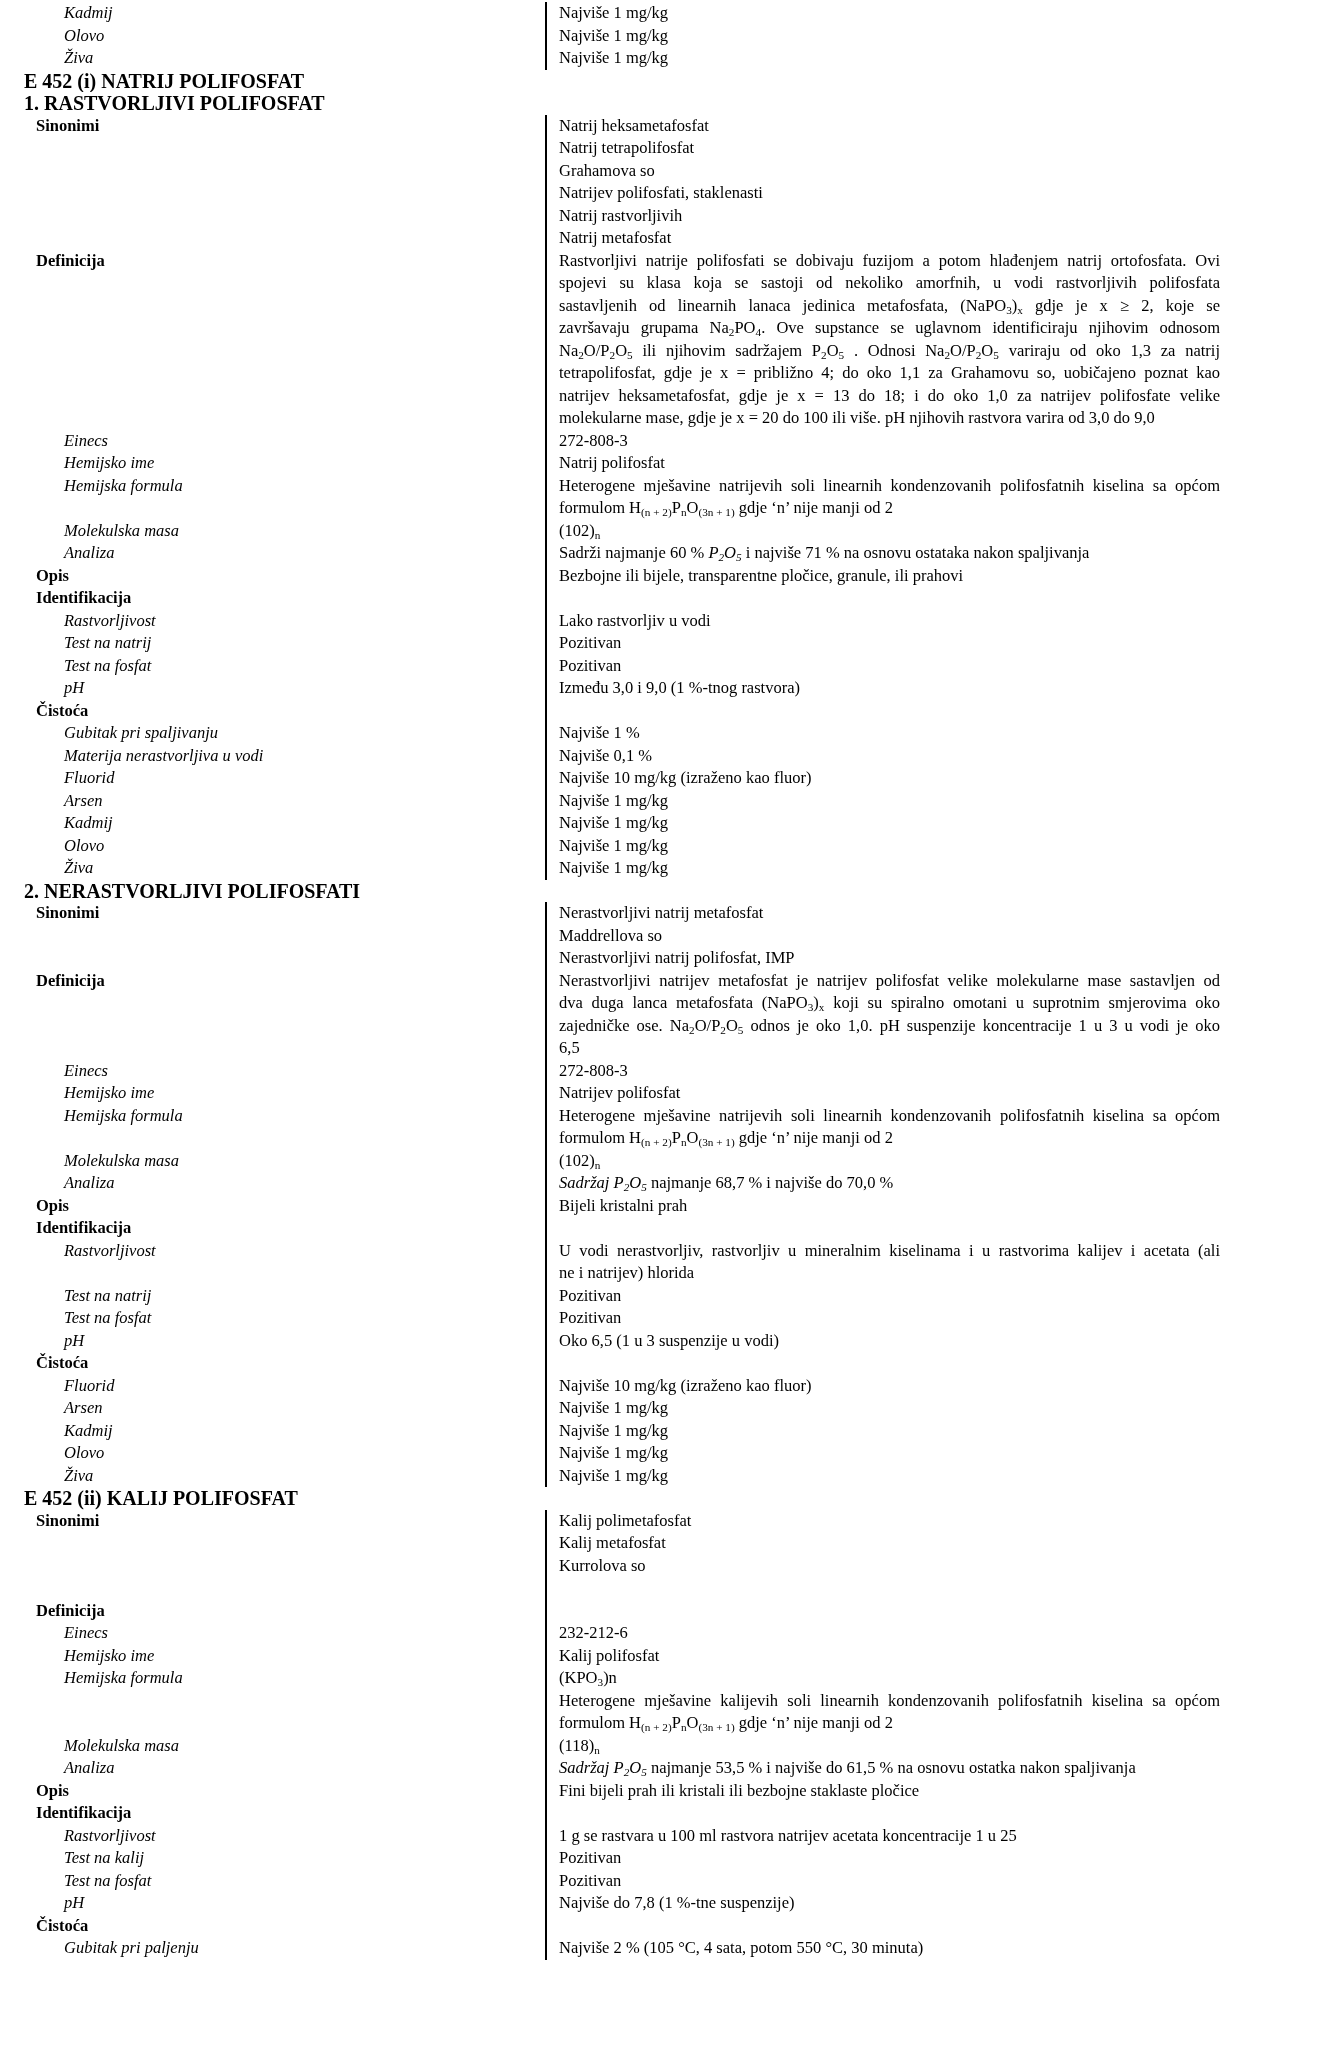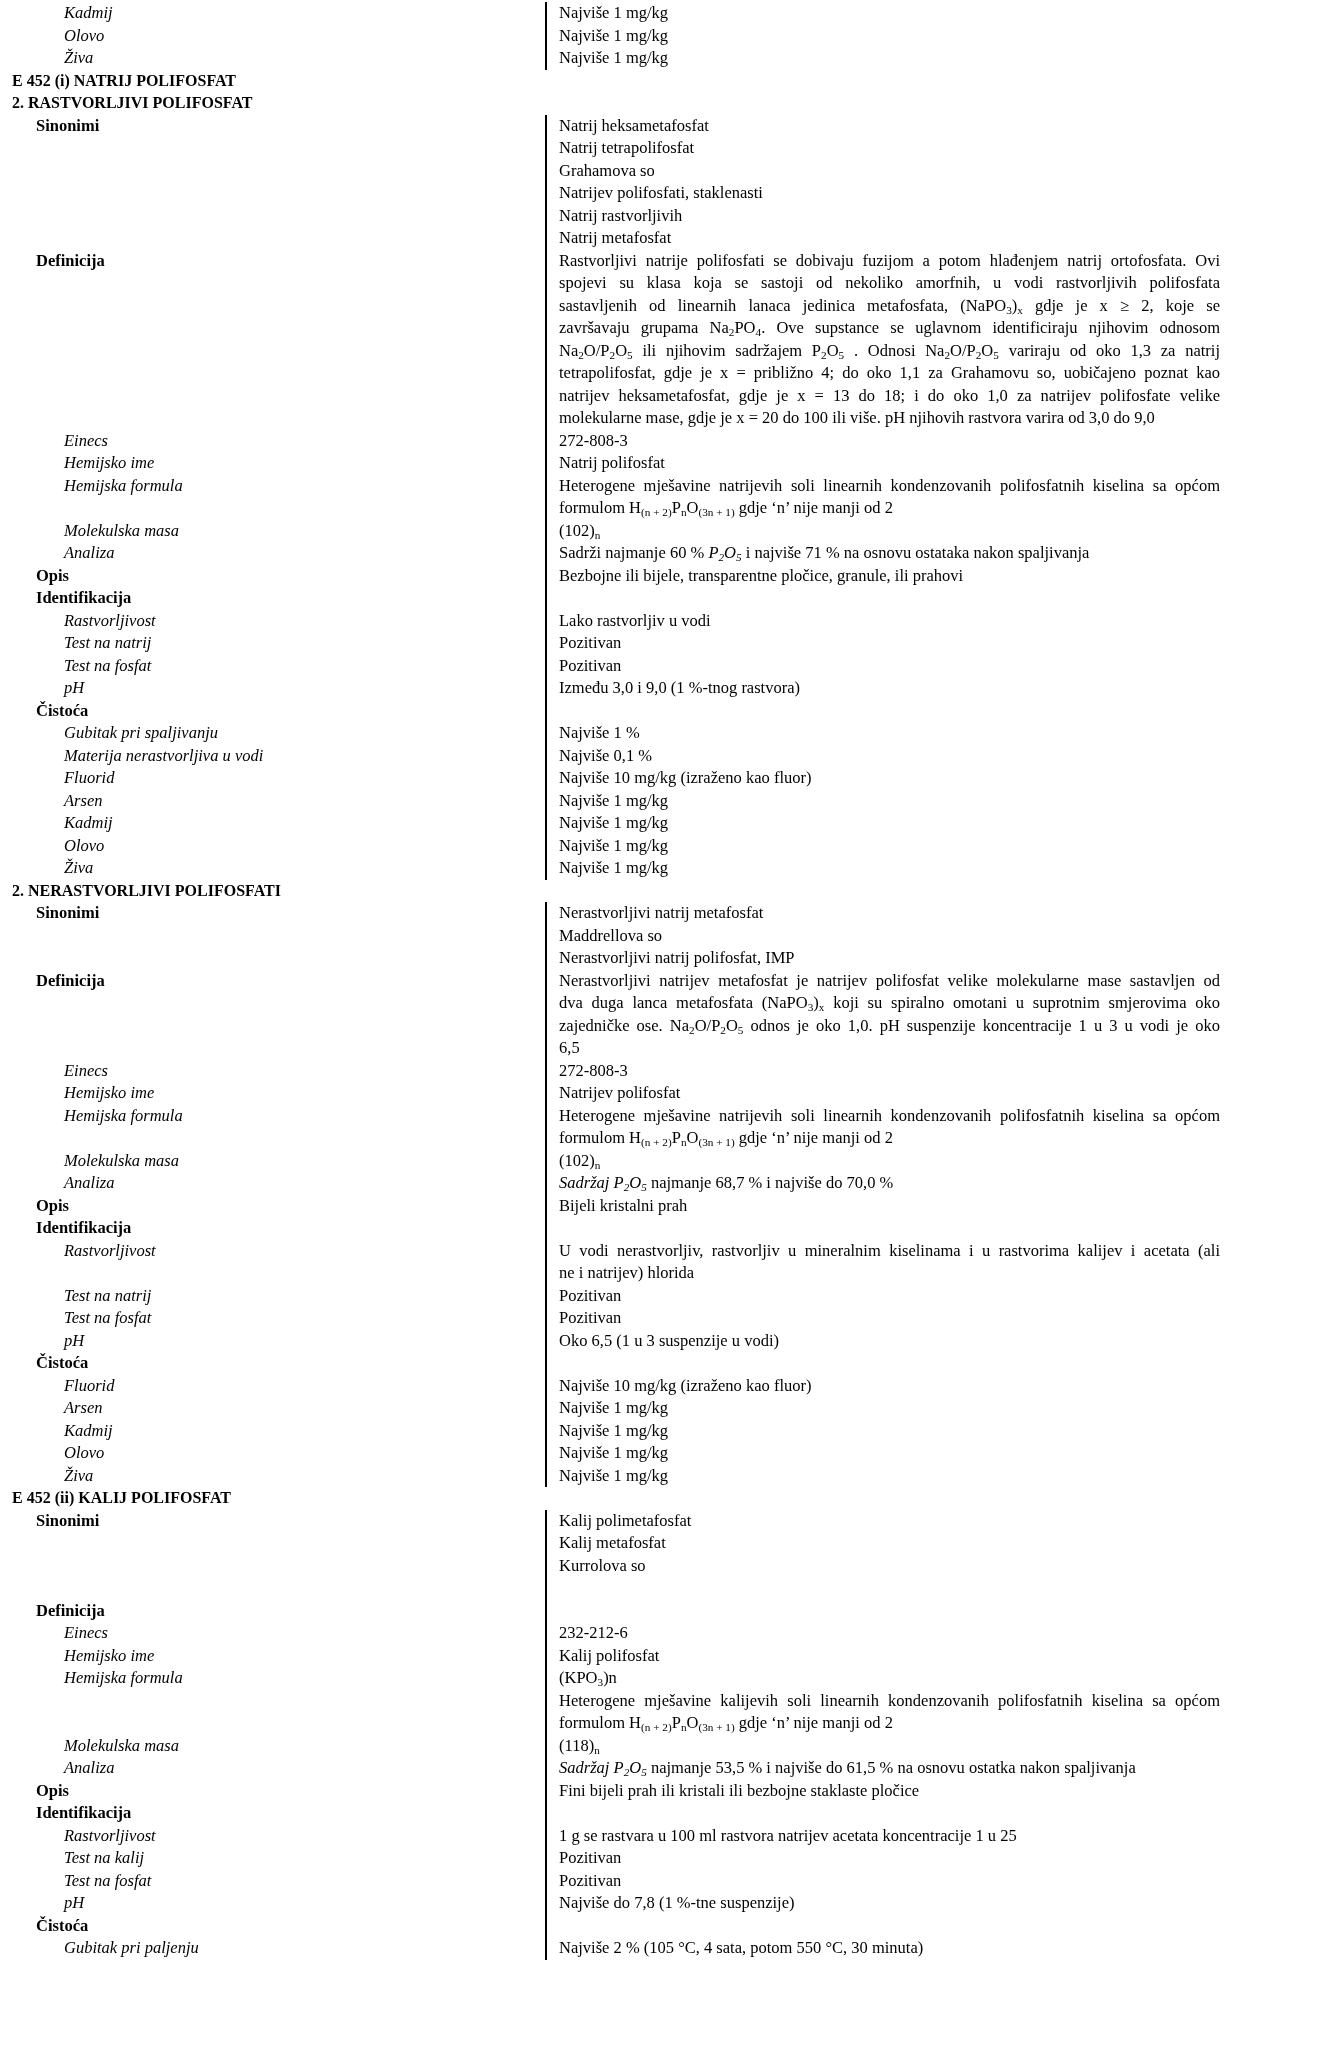--- a/index.html
+++ b/index.html
@@ -25,21 +25,21 @@
     flex:1 1 auto;box-sizing:border-box;
     padding-left:12px;padding-right:16px;
     border-left:2px solid transparent;
     font-size:16.5px;line-height:22.5px;
   }
   .cell-value.divider{border-left-color:#000;}
   .vline{height:22.5px;overflow:hidden;white-space:nowrap;}
   .vline.j{white-space:normal;text-align:justify;text-align-last:justify;}
   .row.heading .cell-label{
     flex:1 1 auto;width:auto;font-weight:bold;font-style:normal;
-    padding-left:12px;font-size:16px;
+    padding-left:24px;font-size:20px;
   }
   sub{font-size:68%;line-height:0;vertical-align:-0.28em;}
 </style>
 </head>
 <body>
 
 <main id="doc">
     <div class="row">
       <div class="cell-label attr">Kadmij</div>
       <div class="cell-value divider">
@@ -55,21 +55,21 @@
     <div class="row">
       <div class="cell-label attr">Živa</div>
       <div class="cell-value divider">
         <div class="vline">Najviše 1 mg/kg</div>
       </div>
     </div>
     <div class="row heading">
       <div class="cell-label ">E 452 (i) NATRIJ POLIFOSFAT</div>
     </div>
     <div class="row heading">
-      <div class="cell-label ">2. RASTVORLJIVI POLIFOSFAT</div>
+      <div class="cell-label ">1. RASTVORLJIVI POLIFOSFAT</div>
     </div>
     <div class="row">
       <div class="cell-label section">Sinonimi</div>
       <div class="cell-value divider">
         <div class="vline">Natrij heksametafosfat</div>
         <div class="vline">Natrij tetrapolifosfat</div>
         <div class="vline">Grahamova so</div>
         <div class="vline">Natrijev polifosfati, staklenasti</div>
         <div class="vline">Natrij rastvorljivih</div>
         <div class="vline">Natrij metafosfat</div>

